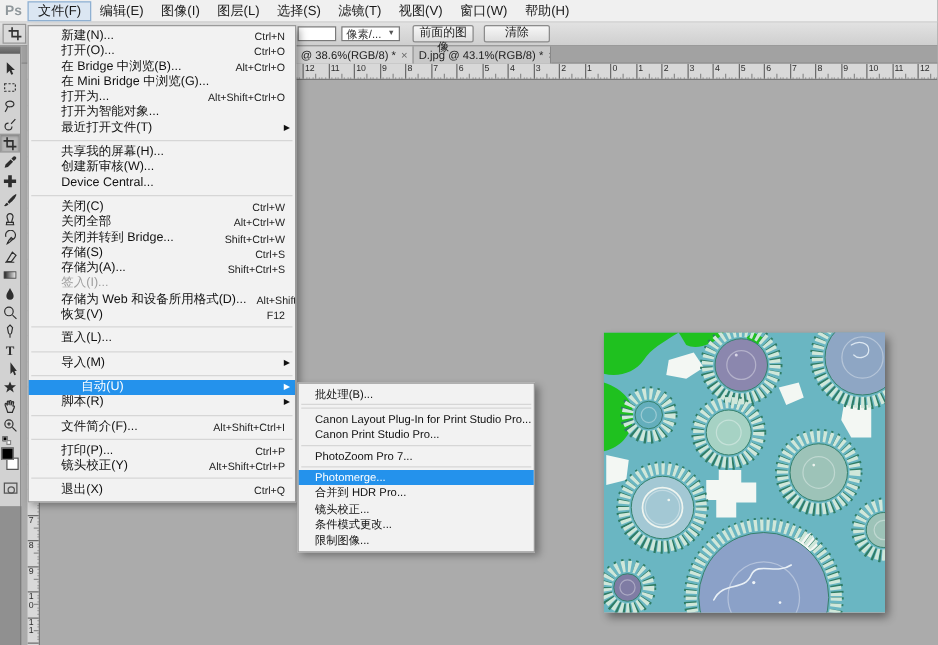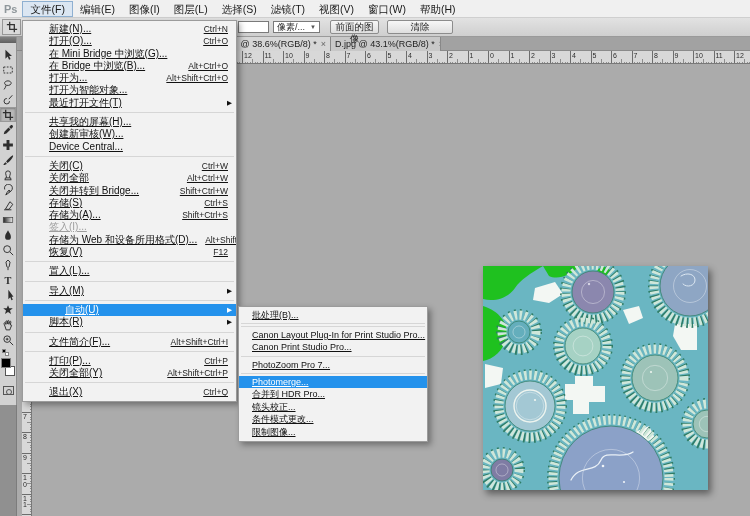--- a/index.html
+++ b/index.html
@@ -27,21 +27,21 @@
                 background:linear-gradient(#e2e2e2,#cfcfcf); border-bottom:1px solid #9a9a9a; z-index:20; }
   .preset { position:absolute; left:2px; top:1px; width:19px; height:16px; background:#dadada;
             border:1px solid #979797; display:flex; align-items:center; justify-content:center; }
   .opt-input { position:absolute; left:238px; top:3px; width:31px; height:12px; border:1px solid #7a7a7a;
                background:#fff; font-size:9px; padding:0 2px; }
   .unitbox { position:absolute; left:273px; top:3px; width:47px; height:12px; border:1px solid #7a7a7a; background:#fff;
              font-size:9px; color:#333; display:flex; align-items:center; justify-content:space-between; padding:0 3px; }
   .obtn { position:absolute; top:2px; height:14px; border:1px solid #8c8c8c; border-radius:2px;
           background:linear-gradient(#f7f7f7,#dedede); font-size:9.5px; color:#222; text-align:center; line-height:12px; }
   #btn-front { left:330px; width:49px; }
-  #btn-clear { left:387px; width:66px; }
+  #btn-clear { left:387px; width:53px; }
   
   .tabbar { position:absolute; left:17px; top:37px; right:0; height:14px; background:#a2a2a2; border-bottom:1px solid #8a8a8a; }
   .tab { position:absolute; top:0; height:14px; font-size:9px; color:#222; display:flex; align-items:center;
          padding:0 4px; gap:4px; white-space:nowrap; overflow:hidden; }
   #tab1 { left:220px; width:94px; background:#d6d6d6; border-right:1px solid #888; justify-content:flex-end; }
   #tab2 { left:314px; width:110px; background:#c8c8c8; border-right:1px solid #888; }
   .tab .x { color:#666; font-size:9px; line-height:9px; }
   
   .hruler { position:absolute; left:32px; top:51px; width:718px; height:13px; background:#d8d8d8;
             border-bottom:1px solid #787878; overflow:hidden; }
@@ -69,21 +69,21 @@
   .qmask::after { content:""; position:absolute; left:2.5px; top:1.5px; width:4px; height:4px;
                   border:1px solid #555; border-radius:50%; }
   .leftstrip { position:absolute; left:0; top:405px; width:17px; height:111px; background:#909090;
                border-right:1px solid #7c7c7c; z-index:5; }
   
   .menu { position:absolute; background:#f2f2f2; border:1px solid #9b9b9b;
           box-shadow:3px 3px 6px rgba(0,0,0,.35); padding:2px 0; }
   #file-menu { left:22px; top:20px; width:215px; z-index:30; }
   #auto-sub  { left:238px; top:306px; width:190px; z-index:31; }
   .mrow { position:relative; height:12.3px; line-height:12.3px; font-size:10px; color:#111;
-          display:flex; align-items:center; padding:0 8px 0 26px; white-space:nowrap; overflow:hidden;text-decoration:underline; }
+          display:flex; align-items:center; padding:0 8px 0 26px; white-space:nowrap; overflow:hidden; }
   #auto-sub .mrow { height:12.6px; line-height:12.6px; font-size:9px; padding-left:13px; }
   .mrow .sc { margin-left:auto; padding-left:8px; font-size:8.5px; color:#222; }
   .mrow .arr { position:absolute; right:4px; font-size:6.5px; }
   .mrow.sel { background:var(--hl); color:#fff;padding-left:42px; }
   .mrow.dis { color:#9e9e9e; }
   .msep { height:1px; background:#d6d6d6; margin:3px 2px; }
   #auto-sub .msep { margin:1.75px 2px; }
   
   .artwrap { position:absolute; left:483px; top:266px; width:225px; height:224px;
              box-shadow:3px 4px 7px rgba(0,0,0,.45); }
@@ -733,25 +733,25 @@
 <div class="menu" id="file-menu">
     <div class="mrow">
       <span class="lbl">新建(N)...</span>
       <span class="sc">Ctrl+N</span>
     </div>
     <div class="mrow">
       <span class="lbl">打开(O)...</span>
       <span class="sc">Ctrl+O</span>
     </div>
     <div class="mrow">
-      <span class="lbl">在 Mini Bridge 中浏览(G)...</span>
-    </div>
-    <div class="mrow">
       <span class="lbl">在 Bridge 中浏览(B)...</span>
       <span class="sc">Alt+Ctrl+O</span>
+    </div>
+    <div class="mrow">
+      <span class="lbl">在 Mini Bridge 中浏览(G)...</span>
     </div>
     <div class="mrow">
       <span class="lbl">打开为...</span>
       <span class="sc">Alt+Shift+Ctrl+O</span>
     </div>
     <div class="mrow">
       <span class="lbl">打开为智能对象...</span>
     </div>
     <div class="mrow">
       <span class="lbl">最近打开文件(T)</span>
@@ -821,21 +821,21 @@
     <div class="mrow">
       <span class="lbl">文件简介(F)...</span>
       <span class="sc">Alt+Shift+Ctrl+I</span>
     </div>
     <div class="msep"></div>
     <div class="mrow">
       <span class="lbl">打印(P)...</span>
       <span class="sc">Ctrl+P</span>
     </div>
     <div class="mrow">
-      <span class="lbl">关闭全部(Y)</span>
+      <span class="lbl">镜头校正(Y)</span>
       <span class="sc">Alt+Shift+Ctrl+P</span>
     </div>
     <div class="msep"></div>
     <div class="mrow">
       <span class="lbl">退出(X)</span>
       <span class="sc">Ctrl+Q</span>
     </div>
   </div>
 
 <div class="menu" id="auto-sub">

